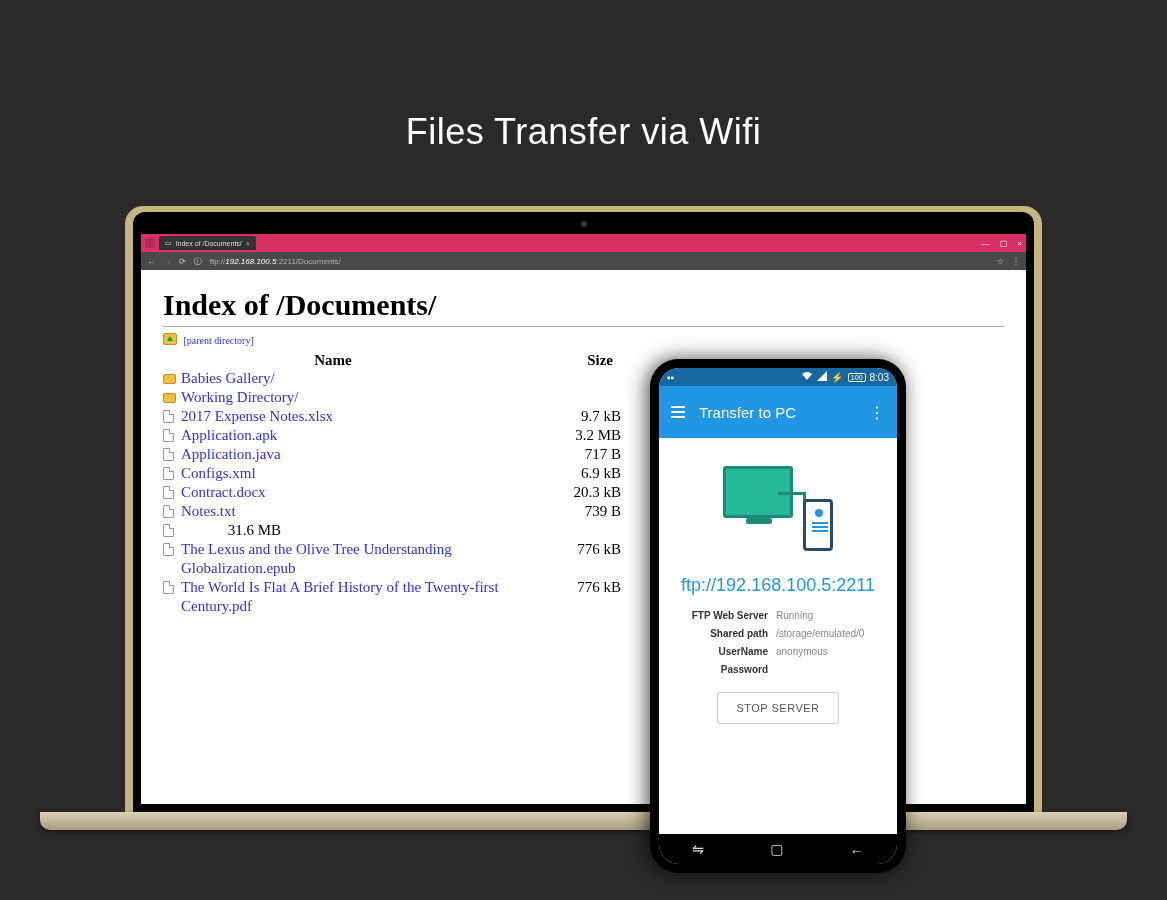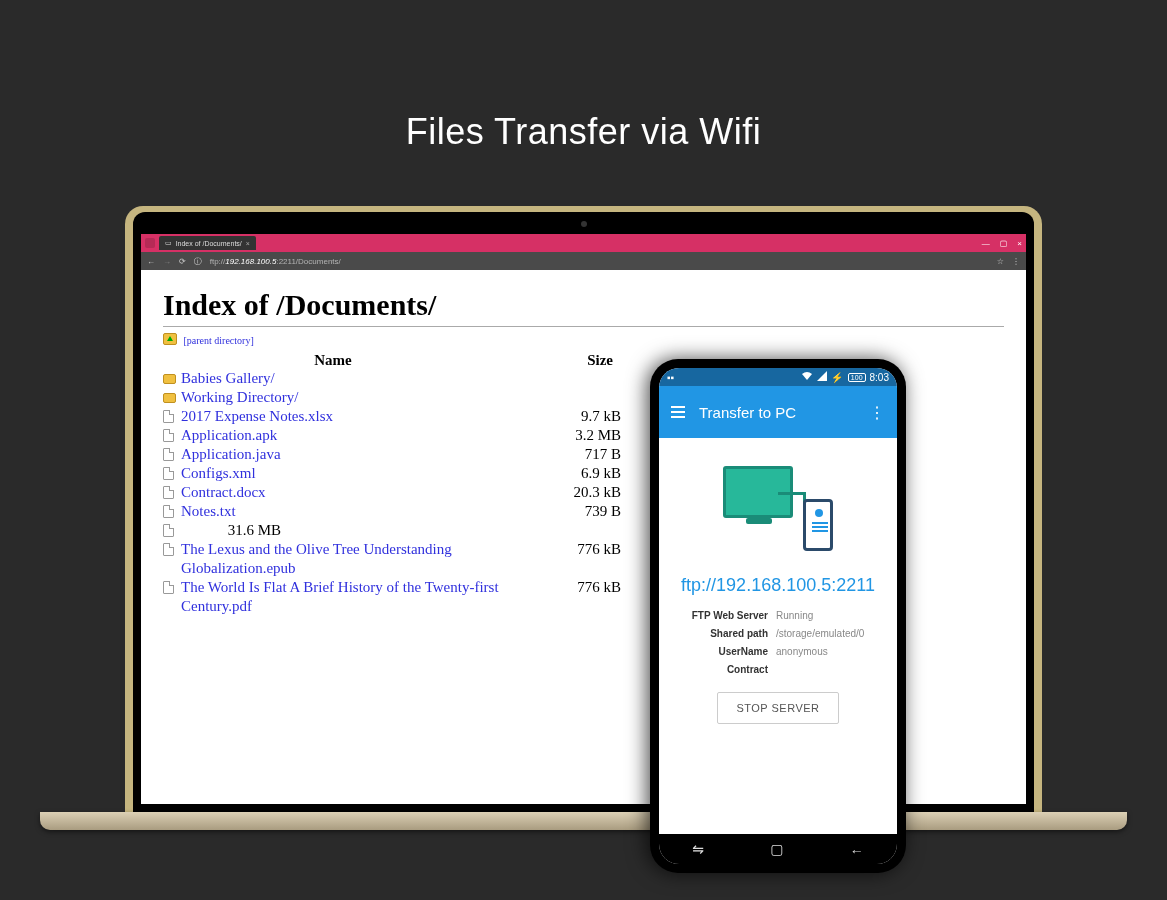--- a/index.html
+++ b/index.html
@@ -388,21 +388,21 @@
           </div>
           <div class="kv">
             <div class="k">Shared path</div>
             <div class="v">/storage/emulated/0</div>
           </div>
           <div class="kv">
             <div class="k">UserName</div>
             <div class="v">anonymous</div>
           </div>
           <div class="kv">
-            <div class="k">Contract</div>
+            <div class="k">Password</div>
             <div class="v"></div>
           </div>
         </div>
       <button class="stop-btn">STOP SERVER</button>
     </div>
     <div class="nav-bar">
       <span>⇋</span>
       <span>▢</span>
       <span>←</span>
     </div>

